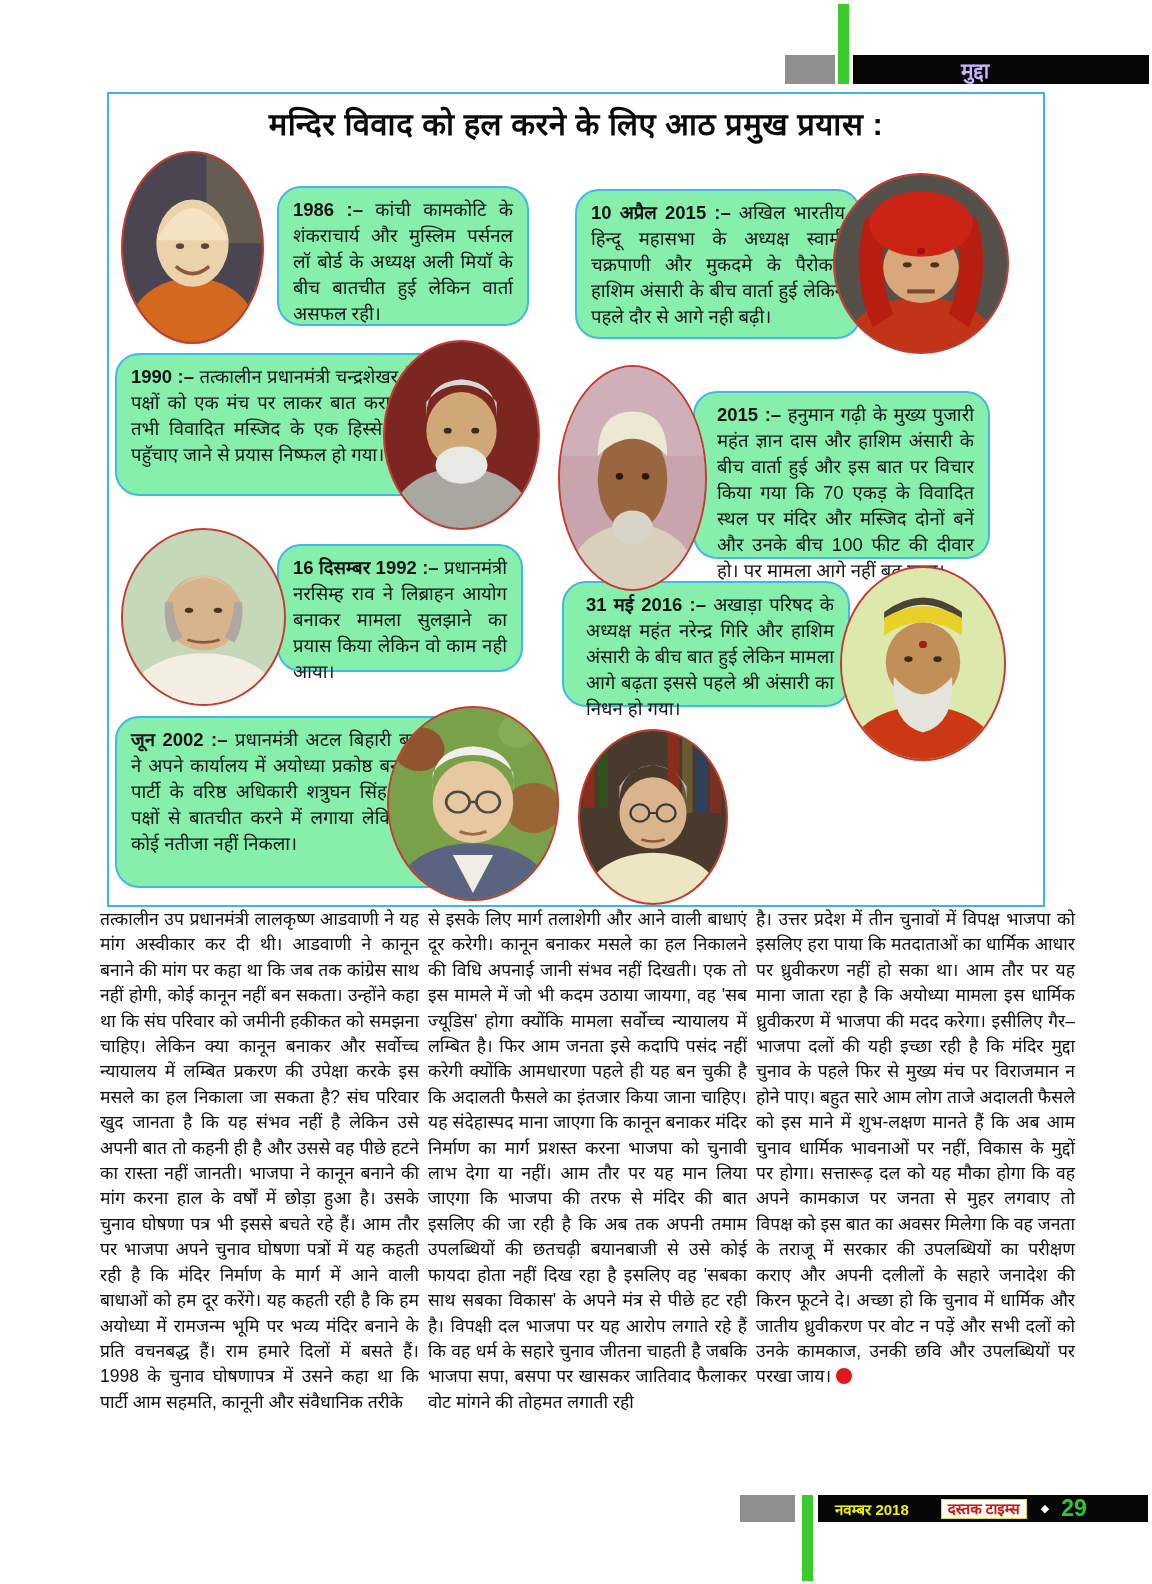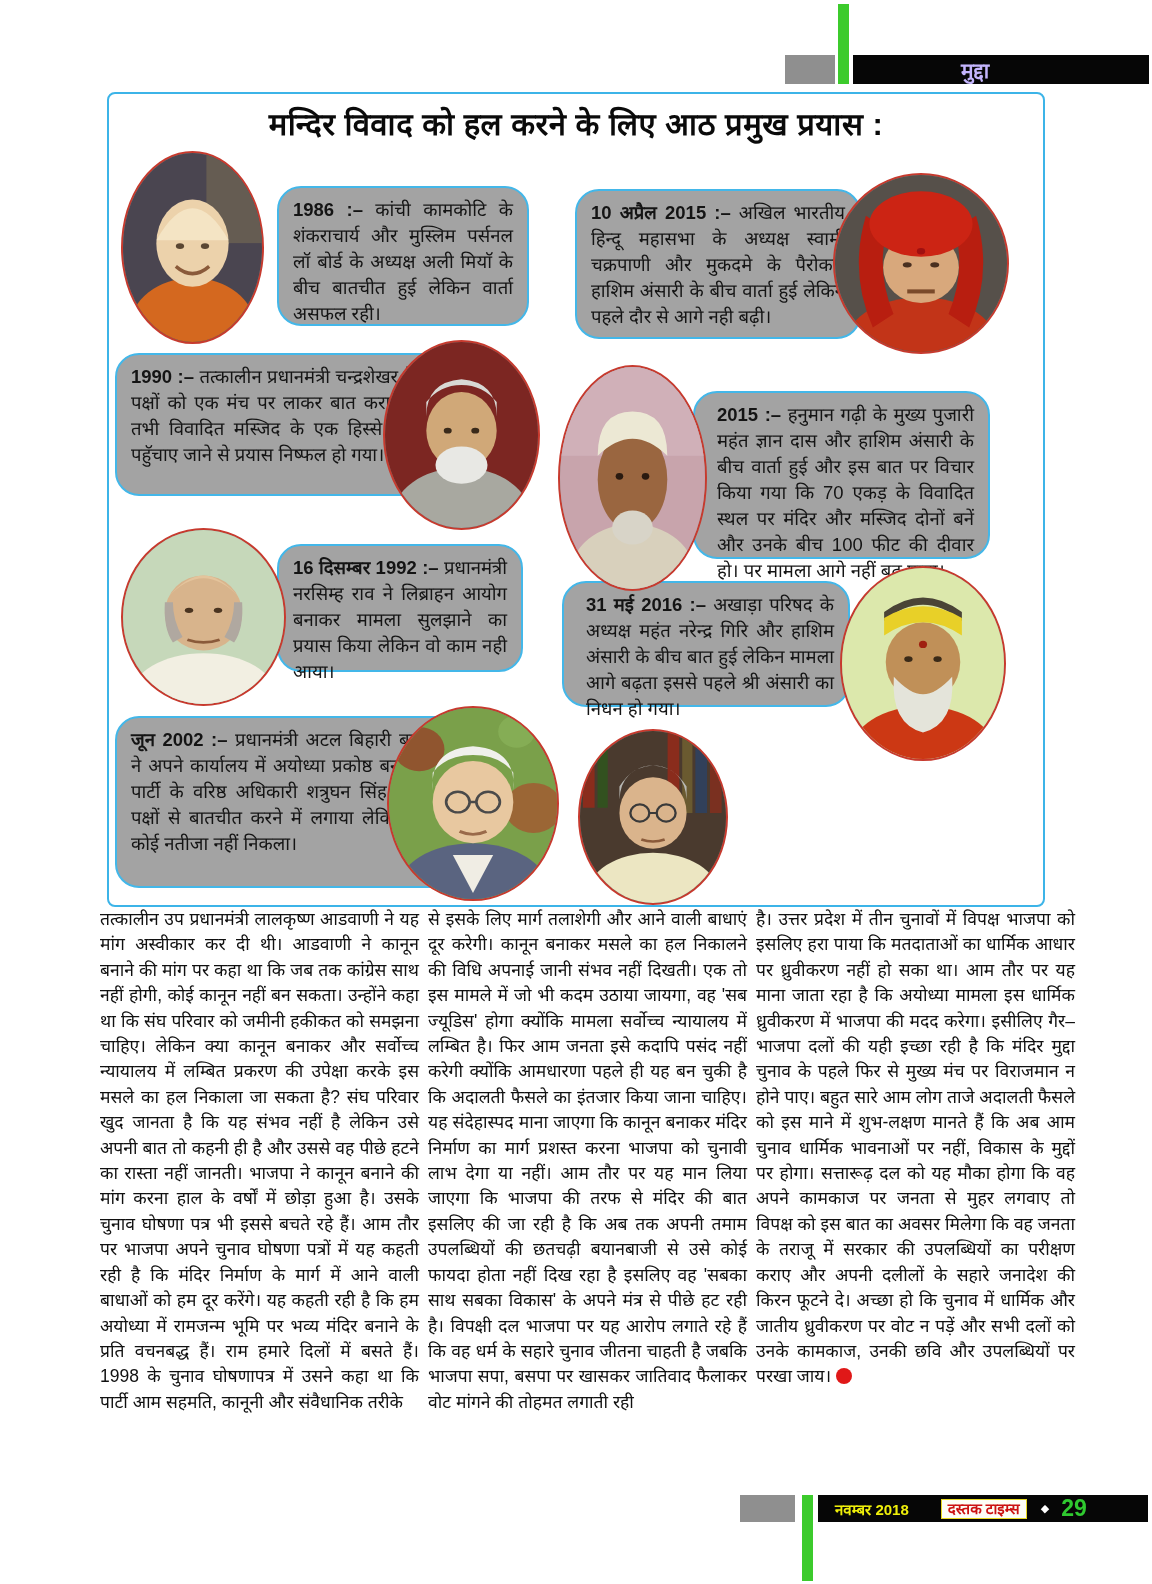--- a/index.html
+++ b/index.html
@@ -10,33 +10,33 @@
   }
   .abs{position:absolute;}
   
   .gray-block{background:#8f8f8f;}
   .green-vbar{background:#3ccb2c;}
   .black-bar{background:#060606;display:flex;align-items:center;}
   .section-label{width:100%;text-align:center;color:#c4b5fd;font-weight:bold;font-size:21px;padding-right:52px;}
   
   .main-box{
     left:107px;top:92px;width:934px;height:811px;
-    border:2px solid #3cb4e8;border-radius:8px;background:#fff;
+    border:2px solid #3cb4e8;border-radius:0;background:#fff;
   }
   .box-title{
     position:absolute;left:0;top:8px;width:100%;text-align:center;
     font-size:31px;font-weight:bold;color:#0a0a0a;letter-spacing:.5px;
   }
   .photo{
     position:absolute;border-radius:50%;overflow:hidden;
     border:2px solid #c73a2e;z-index:3;background:#888;
   }
   .photo svg{display:block;width:100%;height:100%;}
   .bubble{
-    position:absolute;background:#a3a3a3;border:2px solid #43b7e9;
+    position:absolute;background:#86efac;border:2px solid #43b7e9;
     border-radius:24px;z-index:1;
     font-size:18.5px;line-height:26px;color:#141414;
     padding:9px 14px;text-align:justify;box-sizing:border-box;
   }
   .bubble b{font-weight:bold;}
   
   .article{left:100px;top:907px;width:975px;height:575px;}
   .col{
     position:absolute;top:0;width:319px;height:100%;
     font-size:17.5px;line-height:25.4px;text-align:justify;color:#101010;

